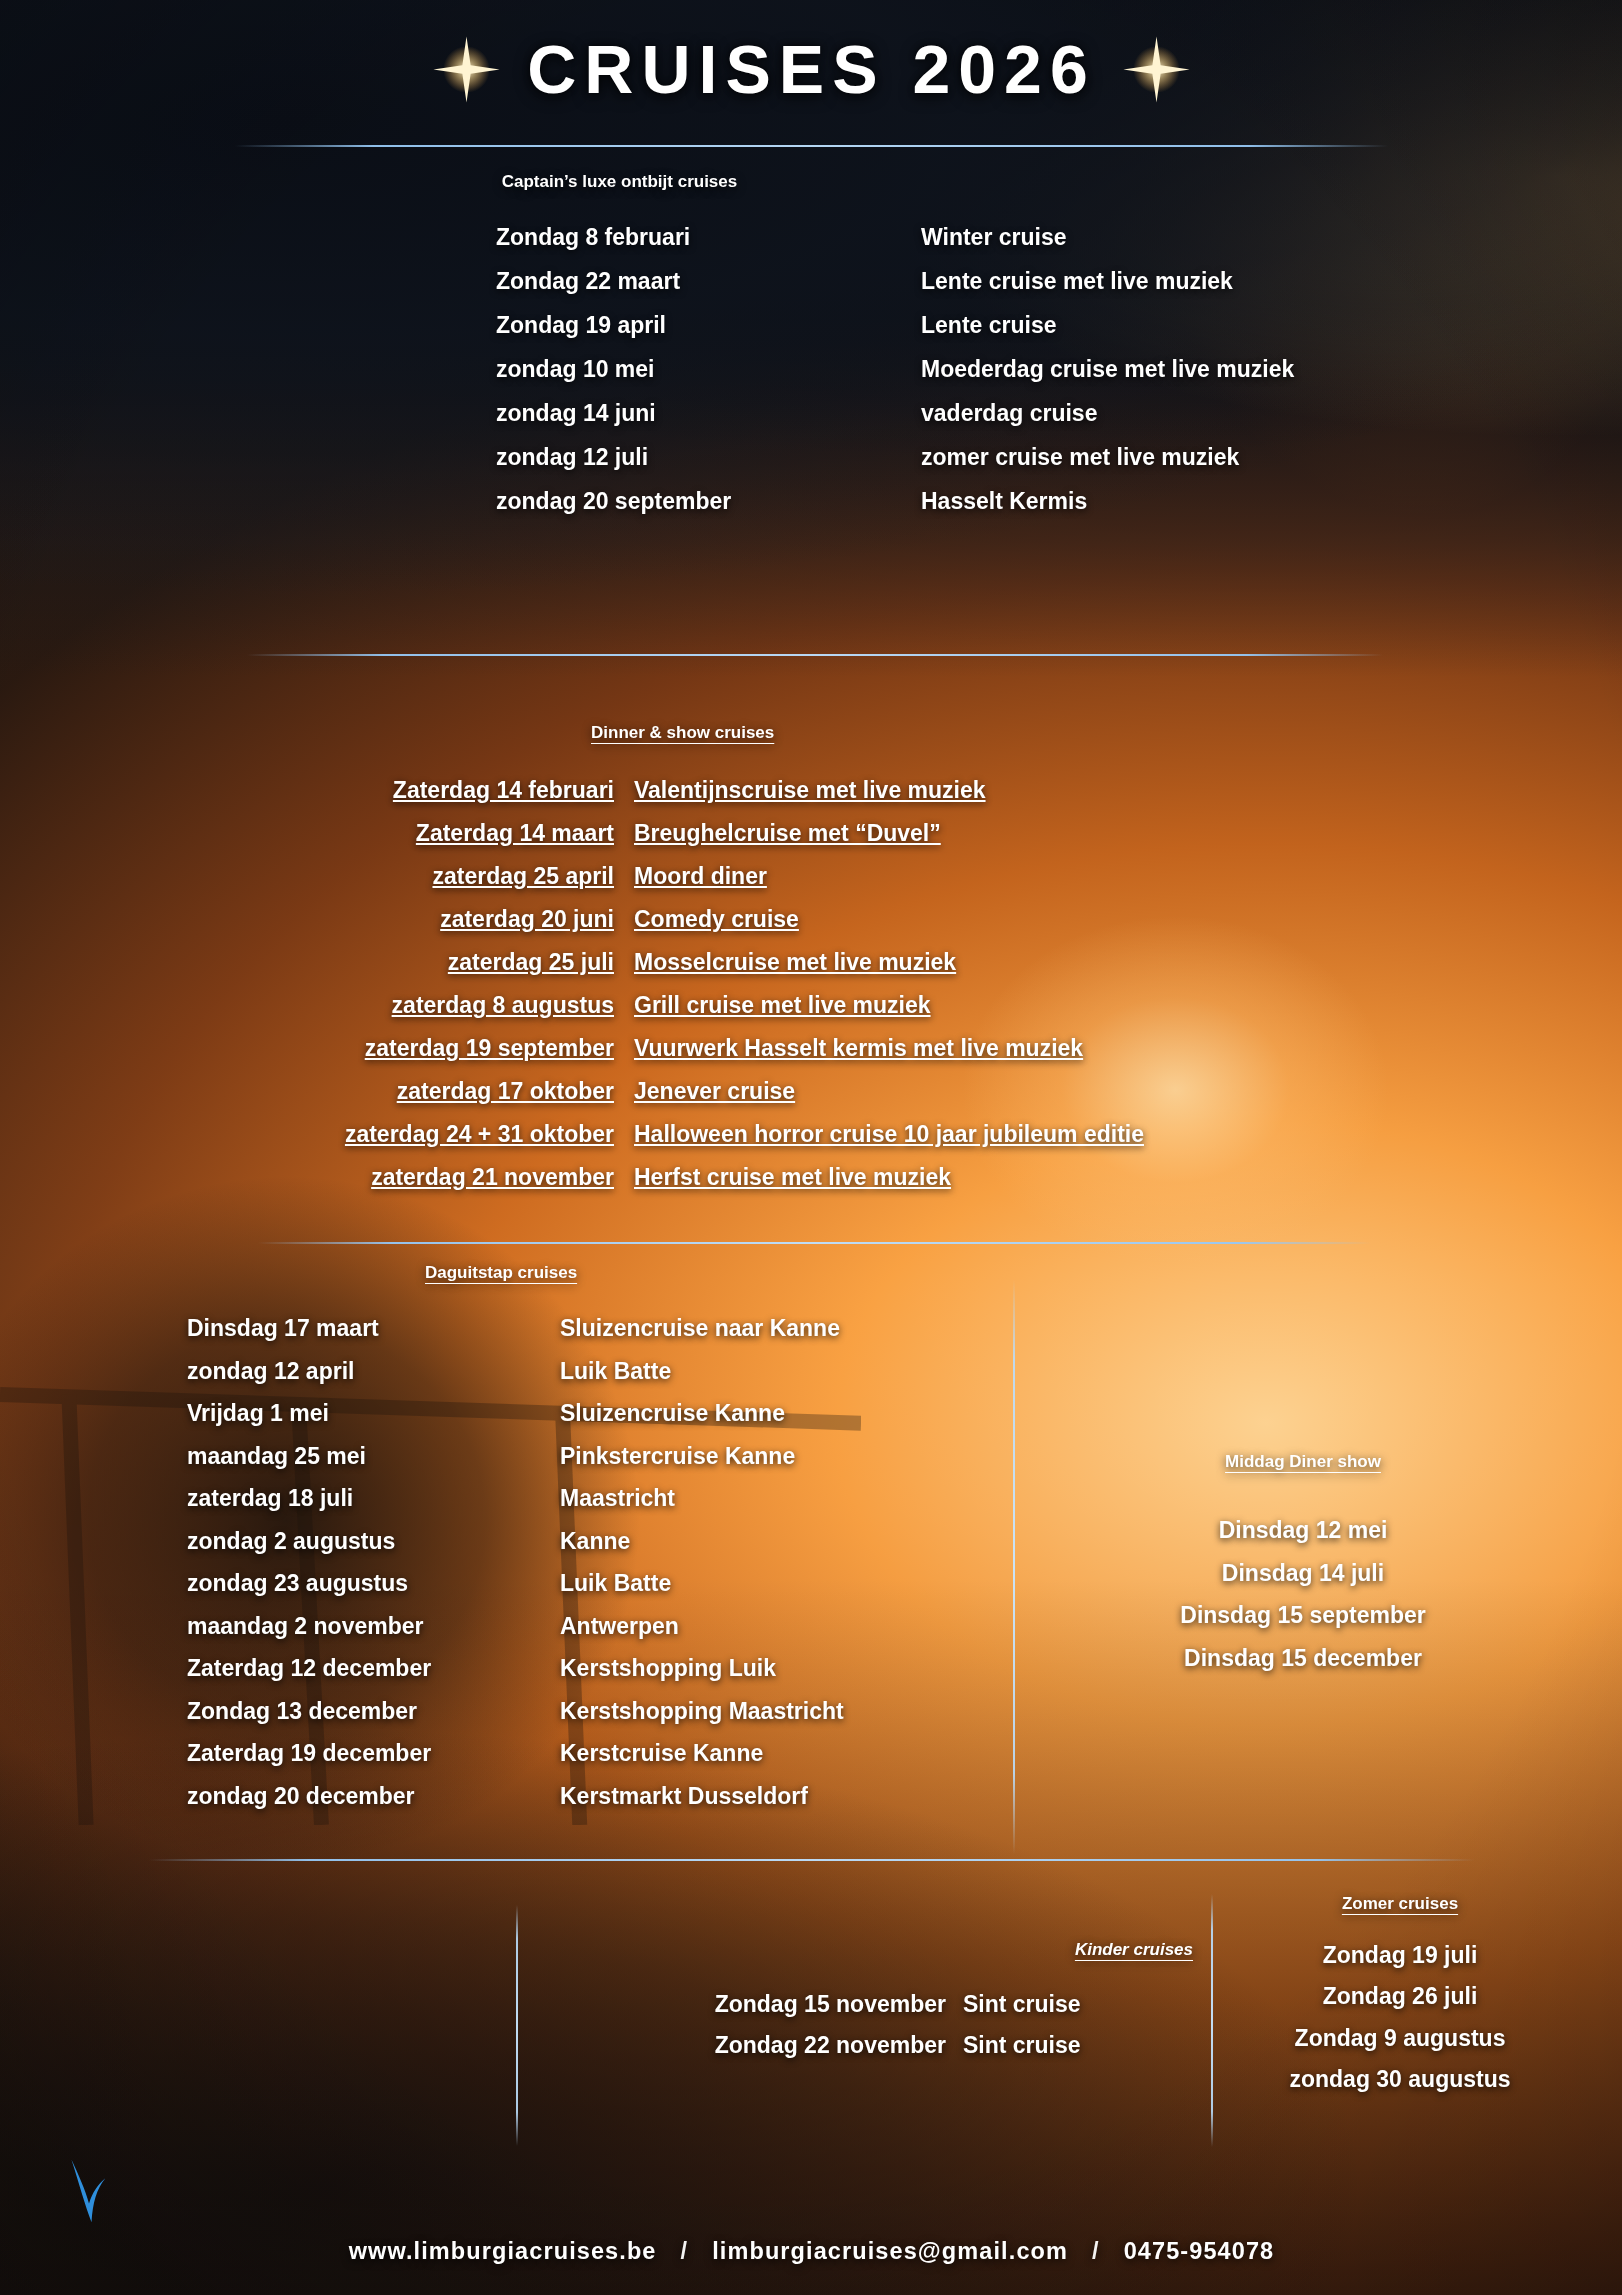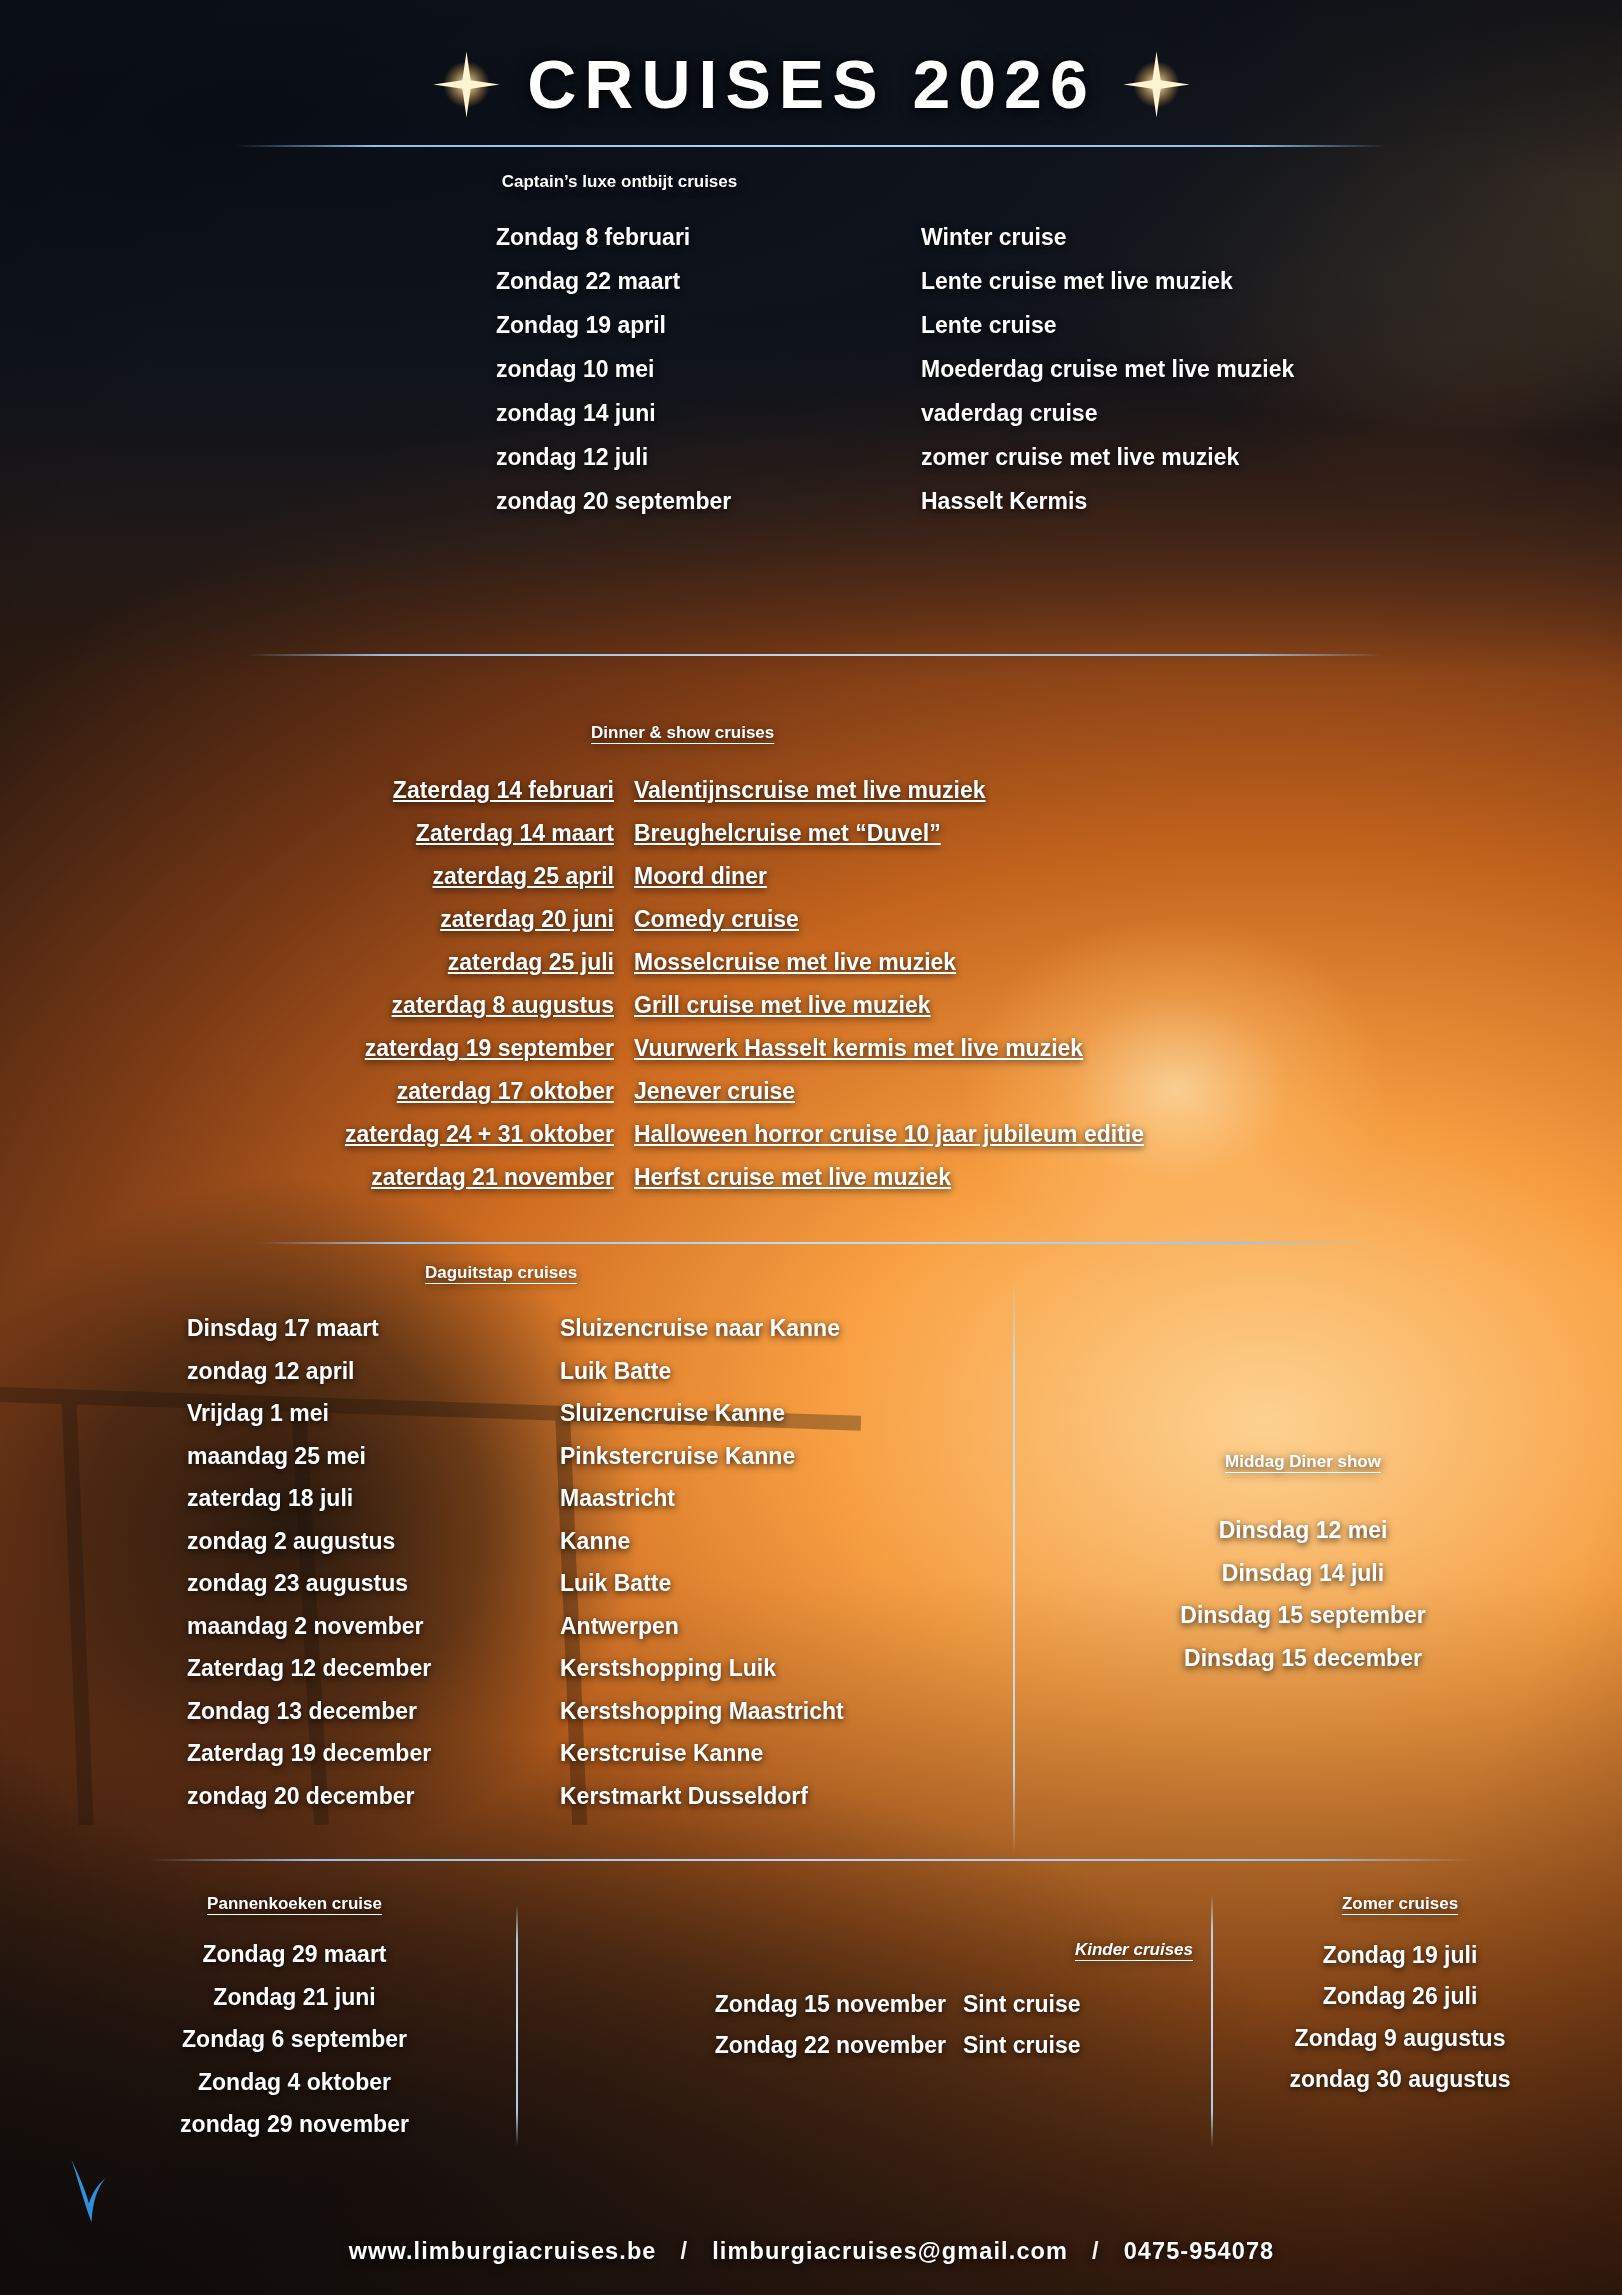--- a/index.html
+++ b/index.html
@@ -57,21 +57,21 @@
   }
   .bg-vignette {
     position: absolute; inset: 0;
     background: radial-gradient(95% 85% at 50% 48%, rgba(0,0,0,0) 55%, rgba(0,0,0,0.33) 100%);
   }
 
   
   .content { position: absolute; inset: 0; }
 
   .title-row {
-    position: absolute; left: 0; right: 0; top: 45px;
+    position: absolute; left: 0; right: 0; top: 30px;
     display: flex; align-items: center; justify-content: center; gap: 26.4px;
   }
   .title {
     font-size: 68px;
     font-weight: bold;
     letter-spacing: 8px;
     text-shadow: 0 3.4px 15px rgba(0,0,0,0.8), 0 0 6.9px rgba(0,0,0,0.6);
     white-space: nowrap;
   }
   .sparkle { width: 69px; height: 69px; flex: none; }
@@ -313,30 +313,20 @@
       <div class="list">
         <div class="cell" style="text-align:center">Dinsdag 12 mei</div>
         <div class="cell" style="text-align:center">Dinsdag 14 juli</div>
         <div class="cell" style="text-align:center">Dinsdag 15 september</div>
         <div class="cell" style="text-align:center">Dinsdag 15 december</div>
       </div>
     </div>
 
     <div class="rule" id="rule-mid3"></div>
 
-    <div id="sec-pannen">
-      <div class="sec-head u">Pannenkoeken cruise</div>
-      <div class="list">
-        <div class="cell" style="text-align:center">Zondag 29 maart</div>
-        <div class="cell" style="text-align:center">Zondag 21 juni</div>
-        <div class="cell" style="text-align:center">Zondag 6 september</div>
-        <div class="cell" style="text-align:center">Zondag 4 oktober</div>
-        <div class="cell" style="text-align:center">zondag 29 november</div>
-      </div>
-    </div>
 
     <div class="vdiv" id="vdiv-pan"></div>
 
     <div id="sec-kinder">
       <div class="sec-head u hd">Kinder cruises </div>
       <div class="grid">
         <div class="cell d">Zondag 15 november</div>
         <div class="cell">Sint cruise</div>
         <div class="cell d">Zondag 22 november</div>
         <div class="cell">Sint cruise</div>

